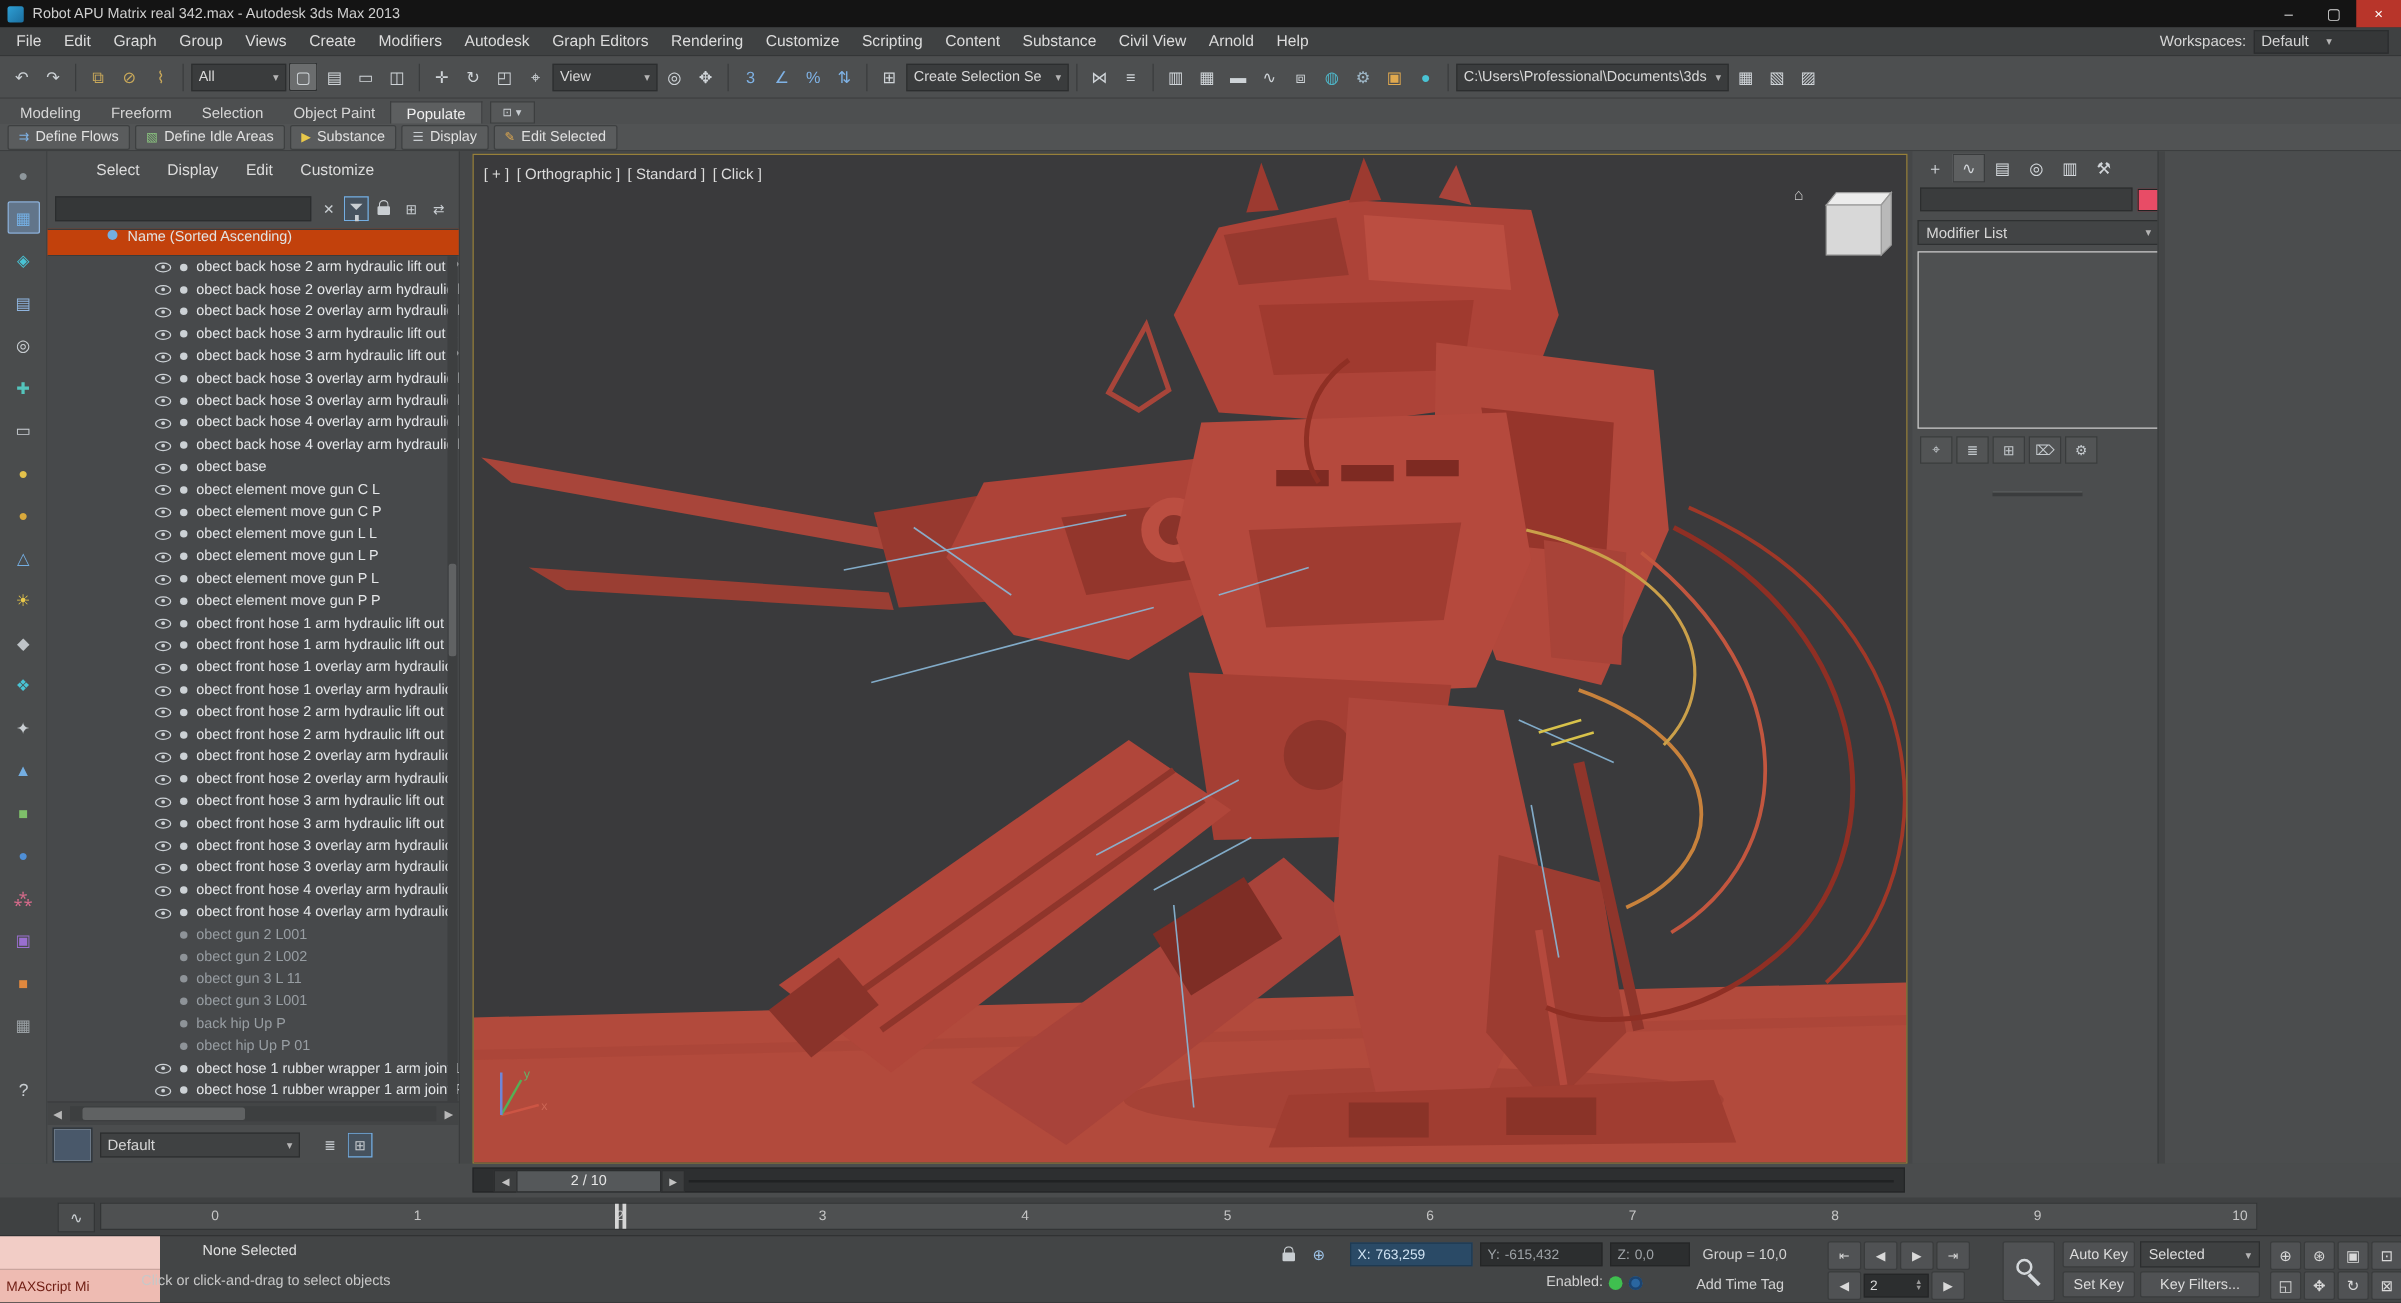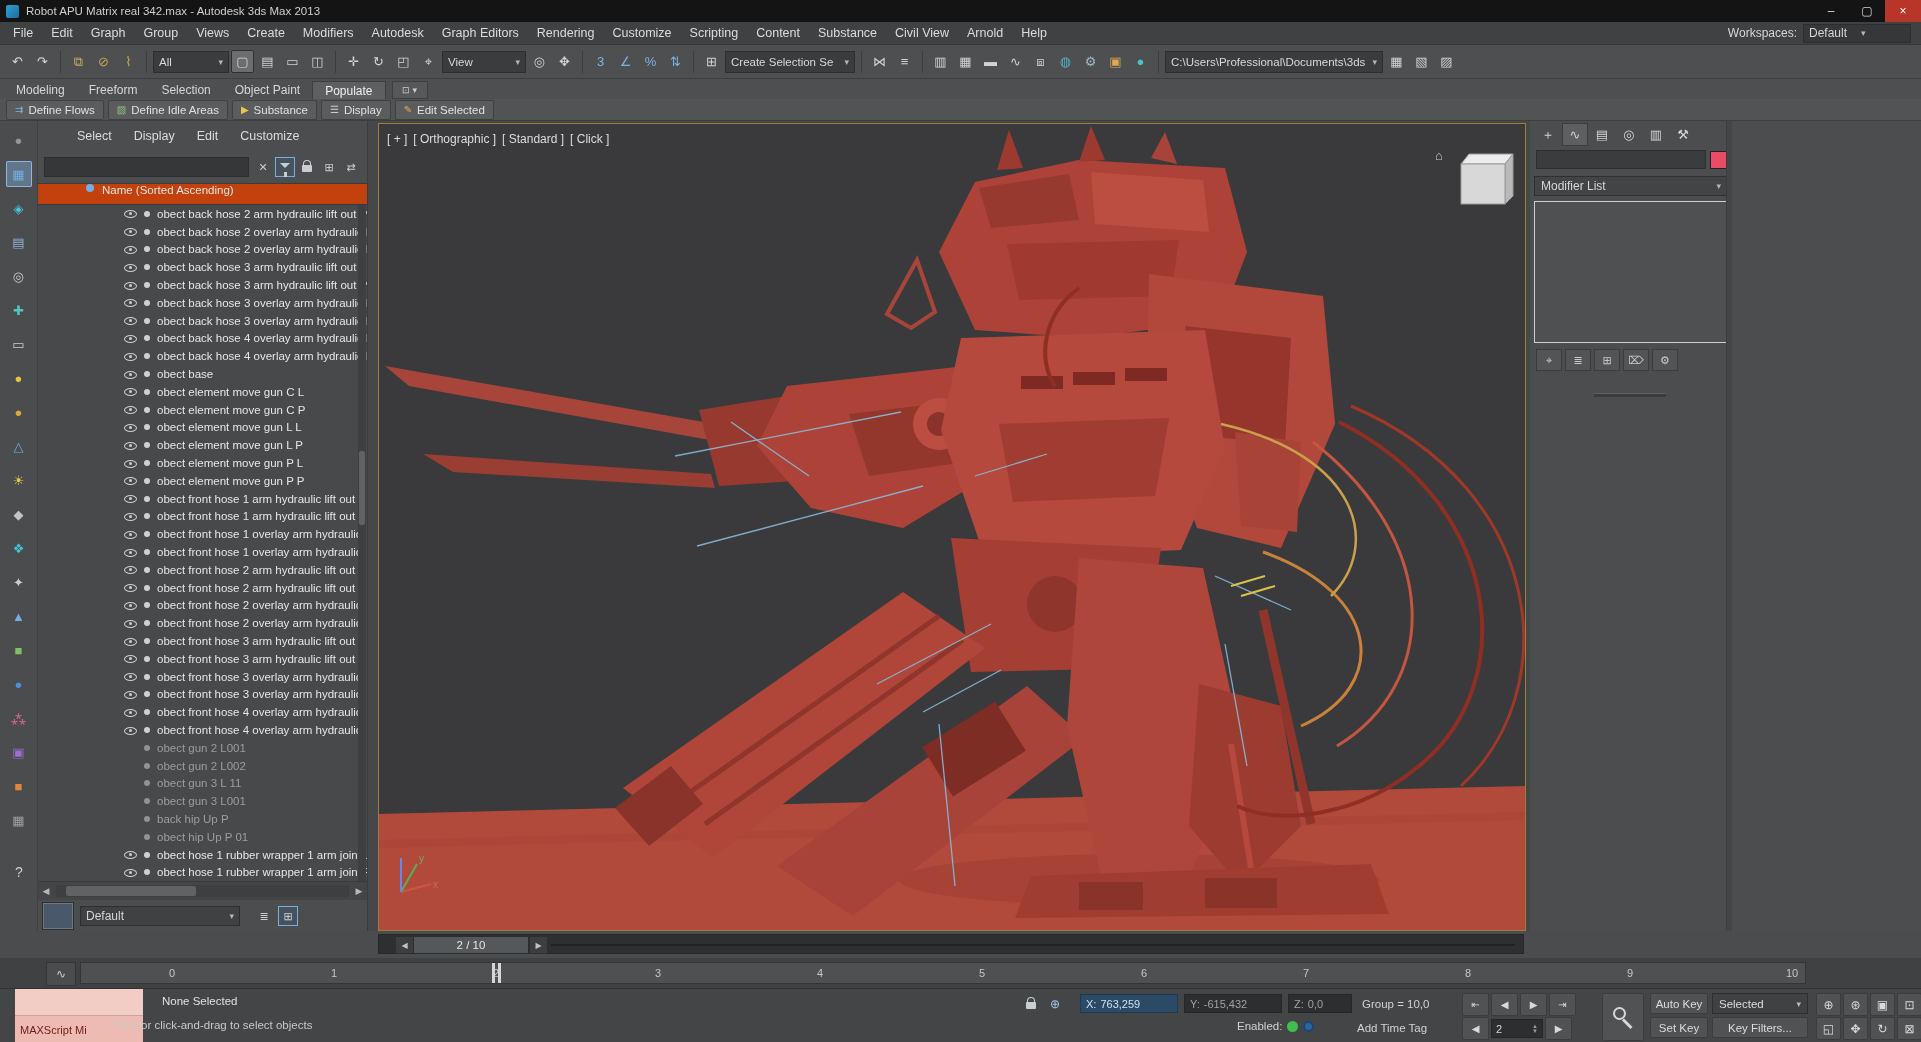--- a/index.html
+++ b/index.html
@@ -113,21 +113,21 @@
   
   #trackbar-row{position:absolute;left:0;top:958px;width:1921px;height:30px;background:#3f4142;}
   #tb-strip{position:absolute;left:80px;top:4px;width:1726px;height:22px;background:#4e5051;border:1px solid #333536;box-sizing:border-box;}
   .tick-label{position:absolute;top:9px;transform:translateX(-50%);font-size:11px;color:#c6c6c6;}
   #tb-marker{position:absolute;top:5px;width:12px;height:20px;display:flex;gap:3px;justify-content:center;}
   #tb-marker i{display:block;width:3px;height:20px;background:#d6d6d6;}
   #mini-curve{position:absolute;left:46px;top:4px;width:28px;height:22px;background:#4a4c4d;border:1px solid #333536;
               display:flex;align-items:center;justify-content:center;color:#c9ced2;font-size:12px;}
   
   #statusbar{position:absolute;left:0;top:988px;width:1921px;height:54px;background:#434546;border-top:1px solid #303233;box-sizing:border-box;}
-  #mxs{position:absolute;left:15px;top:0;width:128px;height:53px;}
+  #mxs{position:absolute;left:0;top:0;width:128px;height:53px;}
   #mxs-top{height:26px;background:#f2cdc6;border-bottom:1px solid #caa59e;}
   #mxs-bot{height:27px;background:#eebbb2;display:flex;align-items:center;padding-left:5px;font-size:11px;color:#6e1c12;}
   #sel-status{position:absolute;left:136px;top:6px;font-size:11.5px;color:#e0e0e0;padding-left:26px;}
   #prompt-line{position:absolute;left:113px;top:30px;font-size:11.5px;color:#c8c8c8;}
   #pre-coord{position:absolute;left:1022px;top:6px;display:flex;gap:6px;align-items:center;}
   .pc-icon{width:18px;height:18px;display:flex;align-items:center;justify-content:center;color:#9fc4e8;font-size:12px;}
   .coord-field{position:absolute;top:5px;height:19px;background:#2c2e2f;border:1px solid #242627;color:#9fa4a8;
                font-size:11px;display:flex;align-items:center;gap:4px;padding:0 5px;box-sizing:border-box;}
   #x-field{left:1080px;width:98px;background:#2a4a66;color:#cfe2f2;border-color:#1e3a52;}
   #y-field{left:1184px;width:98px;}

